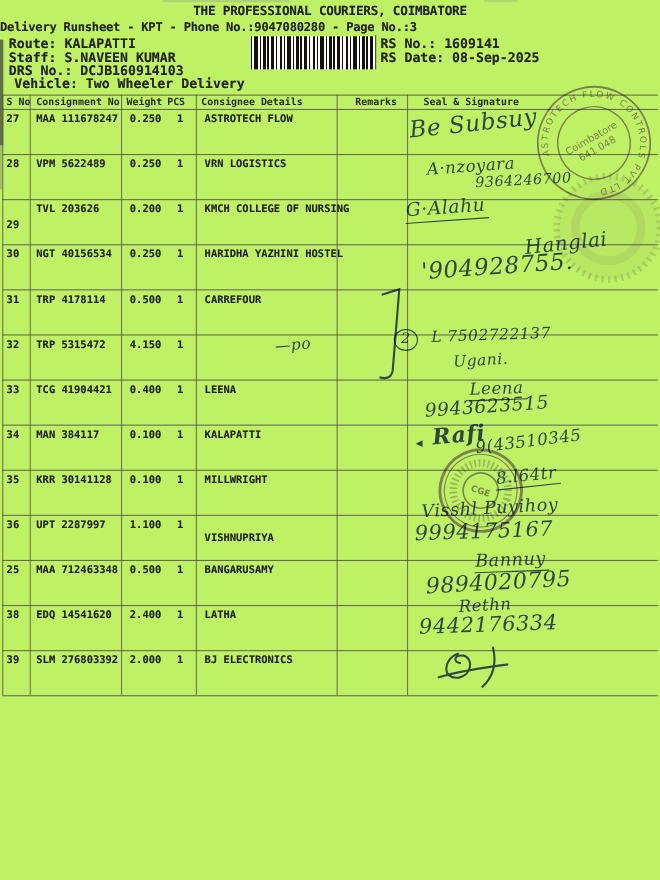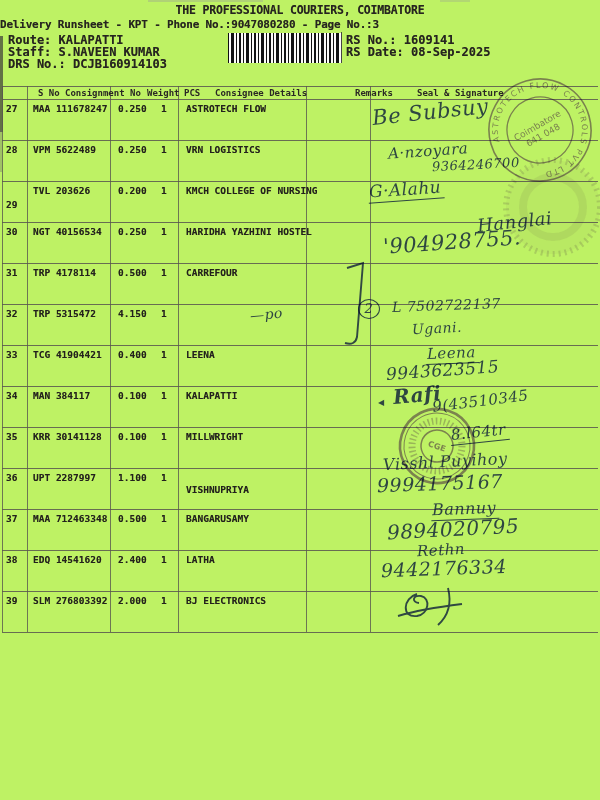--- a/index.html
+++ b/index.html
@@ -10,21 +10,21 @@
   .printed{font-weight:bold;color:#262420;text-shadow:0 0 .4px rgba(30,28,20,.45);}
   .title{left:0;right:0;top:3px;text-align:center;font-size:11.5px;letter-spacing:-.2px;}
   .subtitle{left:0;right:0;top:18px;font-size:11px;letter-spacing:-.2px;}
   .hl{font-size:12px;}
   .barcode{left:228px;top:33px;width:113px;height:30px;
     background:repeating-linear-gradient(90deg,#111 0 1.5px,#fcfbf8 1.5px 3px,#111 3px 6.5px,#fcfbf8 6.5px 8px,#111 8px 9px,#fcfbf8 9px 11.5px,#111 11.5px 13.5px,#fcfbf8 13.5px 15px);}
   .vdiv{left:341px;top:32px;width:1px;height:31px;background:#444;}
   #tbl{left:2px;top:86px;width:596px;height:546px;}
   .hline{position:absolute;left:0;width:596px;height:1px;background:#59564f;opacity:.85;}
   .vline{position:absolute;top:0;width:1px;height:546px;background:#59564f;opacity:.8;}
-  .th{position:absolute;font-size:9px;font-weight:bold;top:2px;color:#2a2824;margin-left:32px;}
+  .th{position:absolute;font-size:9px;font-weight:bold;top:2px;color:#2a2824;}
   .cell{position:absolute;font-size:9.5px;font-weight:bold;color:#23211d;white-space:nowrap;
         text-shadow:0 0 .4px rgba(30,28,20,.4);}
   .ink{position:absolute;font-family:"DejaVu Serif",serif;font-style:italic;color:#2c3a9f;
        letter-spacing:.5px;opacity:.92;white-space:nowrap;mix-blend-mode:multiply;}
   .ink.u{border-bottom:1.5px solid #2c3a9f;padding:0 3px 1px 1px;}
   .ink.circ{border:1.6px solid #2c3a9f;border-radius:50%;width:20px;height:18px;
        text-align:center;line-height:17px;padding:0;}
   .stamp{position:absolute;mix-blend-mode:multiply;}
   .artifact{position:absolute;}
   svg text{font-family:"DejaVu Sans",sans-serif;}
@@ -37,20 +37,21 @@
   <div class="artifact" style="left:0;top:36px;width:3px;height:96px;background:#3a3a38;opacity:.7"></div>
   <div class="artifact" style="left:0;top:130px;width:2px;height:42px;background:#6a6a66;opacity:.35"></div>
   <div class="artifact" style="left:148px;top:0;width:115px;height:2px;background:#999;opacity:.35"></div>
   <div class="artifact" style="left:440px;top:0;width:30px;height:2px;background:#999;opacity:.3"></div>
 
   <div class="abs printed title">THE PROFESSIONAL COURIERS, COIMBATORE</div>
   <div class="abs printed subtitle">Delivery Runsheet - KPT - Phone No.:9047080280 - Page No.:3</div>
   <div class="abs printed hl" style="left:8px;top:33px">Route: KALAPATTI</div>
   <div class="abs printed hl" style="left:8px;top:45px">Staff: S.NAVEEN KUMAR</div>
   <div class="abs printed hl" style="left:8px;top:57px">DRS No.: DCJB160914103</div>
+  <div class="abs printed hl" style="left:13px;top:69px">Vehicle: Two Wheeler Delivery</div>
   <div class="abs barcode"></div>
   <div class="abs vdiv"></div>
   <div class="abs printed hl" style="left:346px;top:33px">RS No.: 1609141</div>
   <div class="abs printed hl" style="left:346px;top:45px">RS Date: 08-Sep-2025</div>
 
   <div class="abs" id="tbl">
       <div class="hline" style="top: 0px;"></div>
       <div class="hline" style="top: 13px;"></div>
       <div class="hline" style="top: 54px;"></div>
       <div class="hline" style="top: 95px;"></div>
@@ -120,21 +121,21 @@
       <div class="cell" style="left: 4px; top: 345px;">35</div>
       <div class="cell" style="left: 31px; top: 345px;">KRR 30141128</div>
       <div class="cell" style="left: 116px; top: 345px;">0.100</div>
       <div class="cell" style="left: 159px; top: 345px;">1</div>
       <div class="cell" style="left: 184px; top: 345px;">MILLWRIGHT</div>
       <div class="cell" style="left: 4px; top: 386px;">36</div>
       <div class="cell" style="left: 31px; top: 386px;">UPT 2287997</div>
       <div class="cell" style="left: 116px; top: 386px;">1.100</div>
       <div class="cell" style="left: 159px; top: 386px;">1</div>
       <div class="cell" style="left: 184px; top: 398px;">VISHNUPRIYA</div>
-      <div class="cell" style="left: 4px; top: 427px;">37</div>
+      <div class="cell" style="left: 4px; top: 427px;">25</div>
       <div class="cell" style="left: 31px; top: 427px;">MAA 712463348</div>
       <div class="cell" style="left: 116px; top: 427px;">0.500</div>
       <div class="cell" style="left: 159px; top: 427px;">1</div>
       <div class="cell" style="left: 184px; top: 427px;">BANGARUSAMY</div>
       <div class="cell" style="left: 4px; top: 468px;">38</div>
       <div class="cell" style="left: 31px; top: 468px;">EDQ 14541620</div>
       <div class="cell" style="left: 116px; top: 468px;">2.400</div>
       <div class="cell" style="left: 159px; top: 468px;">1</div>
       <div class="cell" style="left: 184px; top: 468px;">LATHA</div>
       <div class="cell" style="left: 4px; top: 509px;">39</div>

